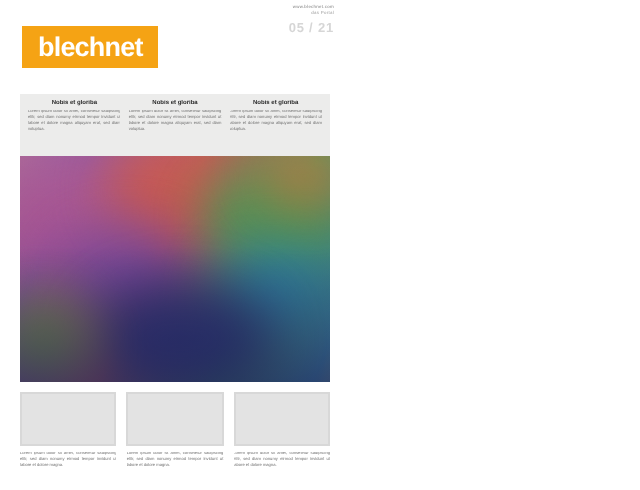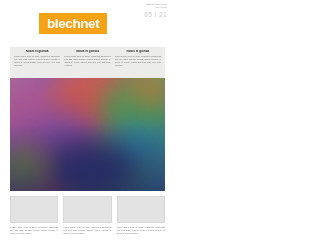--- a/index.html
+++ b/index.html
@@ -54,21 +54,20 @@
     position: absolute;
     left: 11px;
     top: 13px;
     background: #f5a314;
     color: #ffffff;
     font-size: 13.5px;
     font-weight: bold;
     letter-spacing: -0.4px;
     padding: 3.5px 8px 4px 8px;
     line-height: 1;
-    margin-left: 28px;
   }
 
   
   .intro-band {
     position: absolute;
     left: 10px;
     right: 8px;
     top: 47px;
     height: 31px;
     background: #ececeb;

